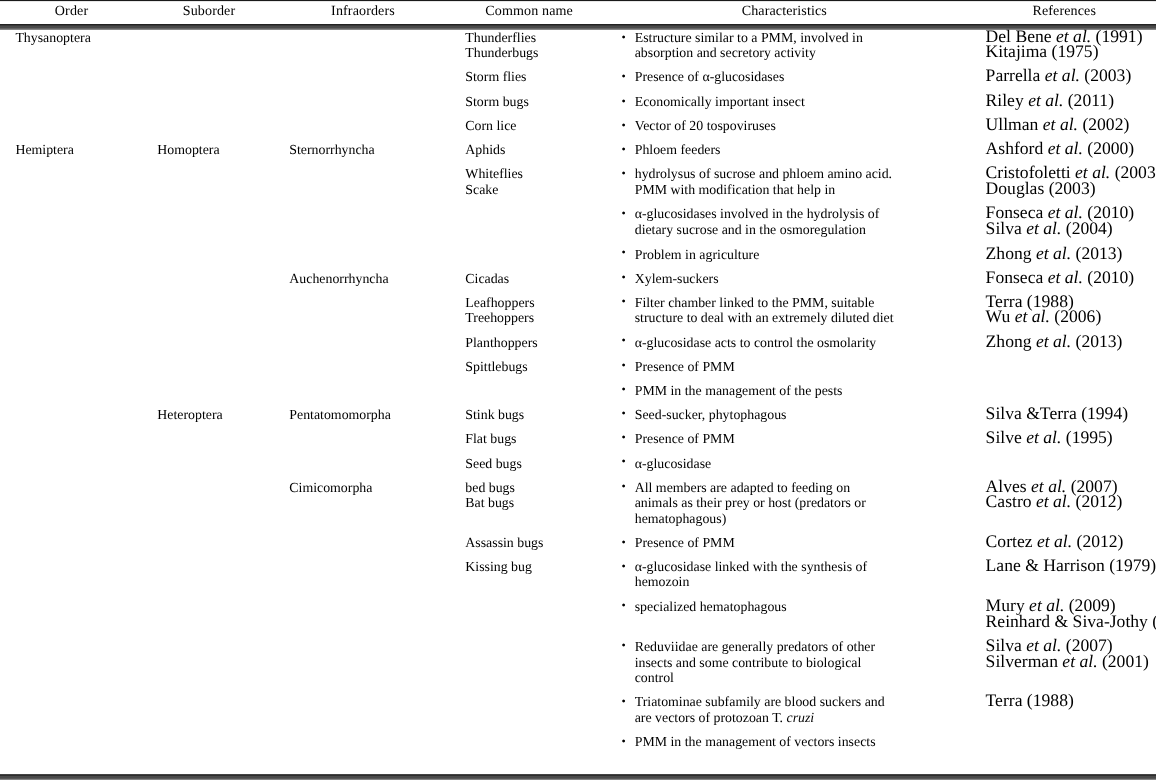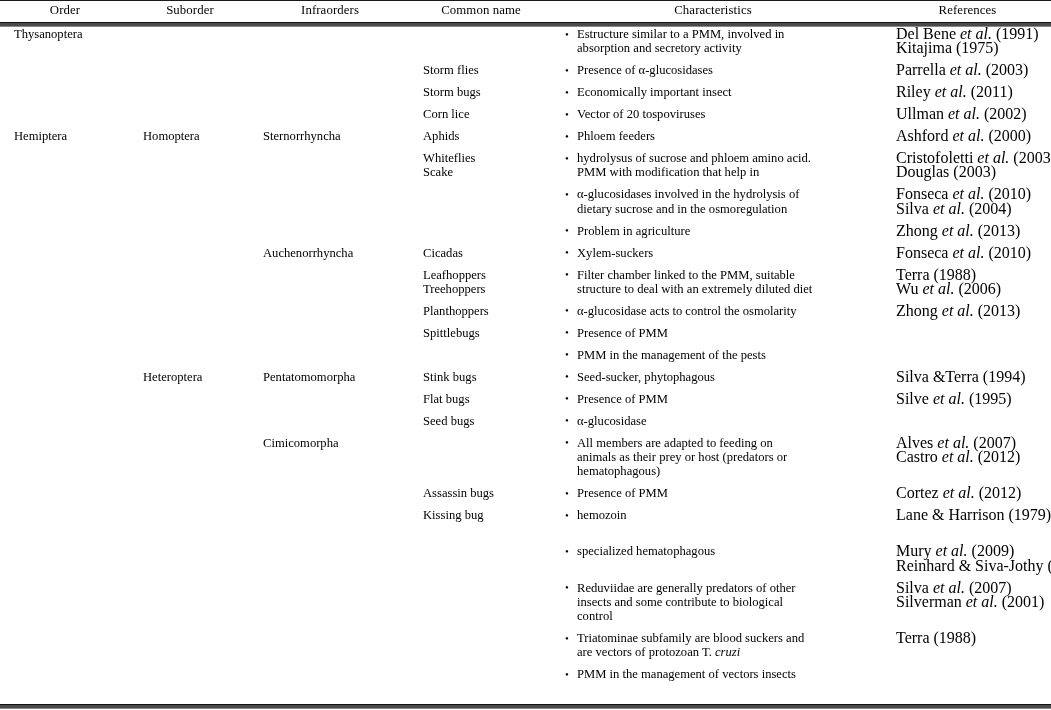--- a/index.html
+++ b/index.html
@@ -136,20 +136,24 @@
     <div class="th c-ref">References</div>
   </div>
 
   <div class="tbody" id="tbody">
       <div class="trow" style="position: absolute; top: 0px; height: 36.2px;">
         <div class="cell c-order">
           <span class="ln">Thysanoptera</span>
         </div>
         <div class="cell c-sub"></div>
         <div class="cell c-infra"></div>
+        <div class="cell c-common">
+          <span class="ln">Thunderflies</span>
+          <span class="ln">Thunderbugs</span>
+        </div>
         <div class="cell c-char">
           <div class="char-item">
             <span class="bullet">•</span>
             <span class="txt">
               <span class="ln">Estructure similar to a PMM, involved in</span>
               <span class="ln">absorption and secretory activity</span>
             </span>
           </div>
         </div>
         <div class="cell c-ref">
@@ -475,20 +479,24 @@
           </div>
         </div>
         <div class="cell c-ref"></div>
       </div>
       <div class="trow" style="position: absolute; top: 408.8px; height: 50.4px;">
         <div class="cell c-order"></div>
         <div class="cell c-sub"></div>
         <div class="cell c-infra">
           <span class="ln">Cimicomorpha</span>
         </div>
+        <div class="cell c-common">
+          <span class="ln">bed bugs</span>
+          <span class="ln">Bat bugs</span>
+        </div>
         <div class="cell c-char">
           <div class="char-item">
             <span class="bullet">•</span>
             <span class="txt">
               <span class="ln">All members are adapted to feeding on</span>
               <span class="ln">animals as their prey or host (predators or</span>
               <span class="ln">hematophagous)</span>
             </span>
           </div>
         </div>
@@ -524,20 +532,21 @@
         <div class="cell c-order"></div>
         <div class="cell c-sub"></div>
         <div class="cell c-infra"></div>
         <div class="cell c-common">
           <span class="ln">Kissing bug</span>
         </div>
         <div class="cell c-char">
           <div class="char-item">
             <span class="bullet">•</span>
             <span class="txt">
+              <span class="ln">α-glucosidase linked with the synthesis of</span>
               <span class="ln">hemozoin</span>
             </span>
           </div>
         </div>
         <div class="cell c-ref">
           <div class="ref-block">
             <span class="ln">Lane &amp; Harrison (1979)</span>
           </div>
         </div>
       </div>

